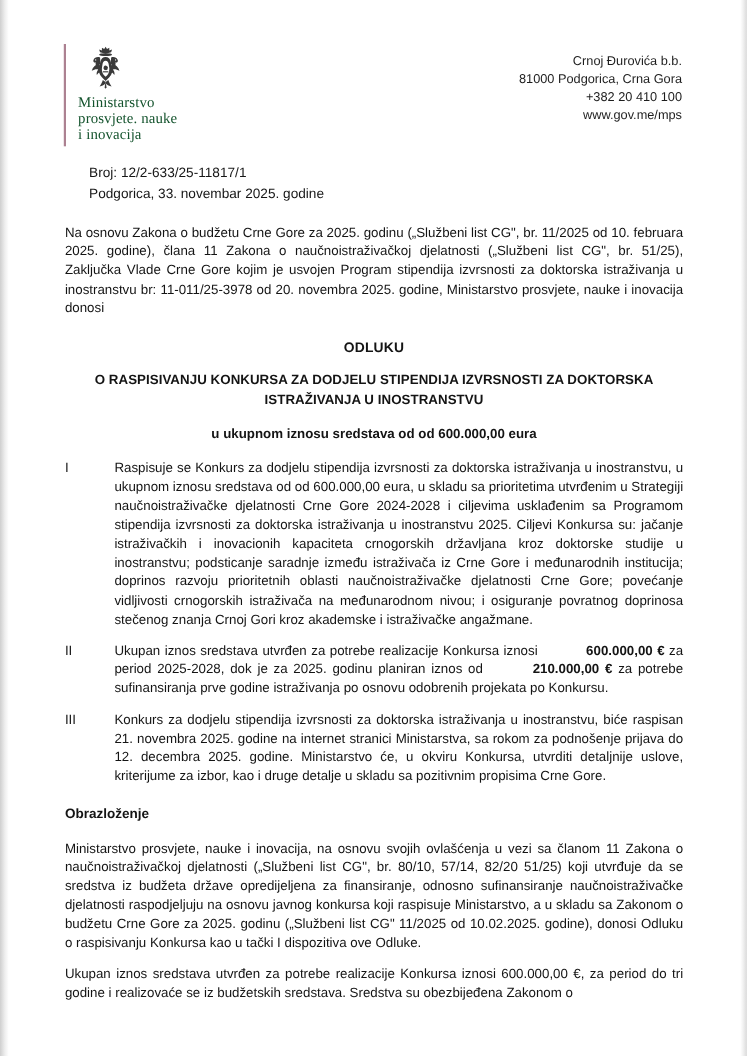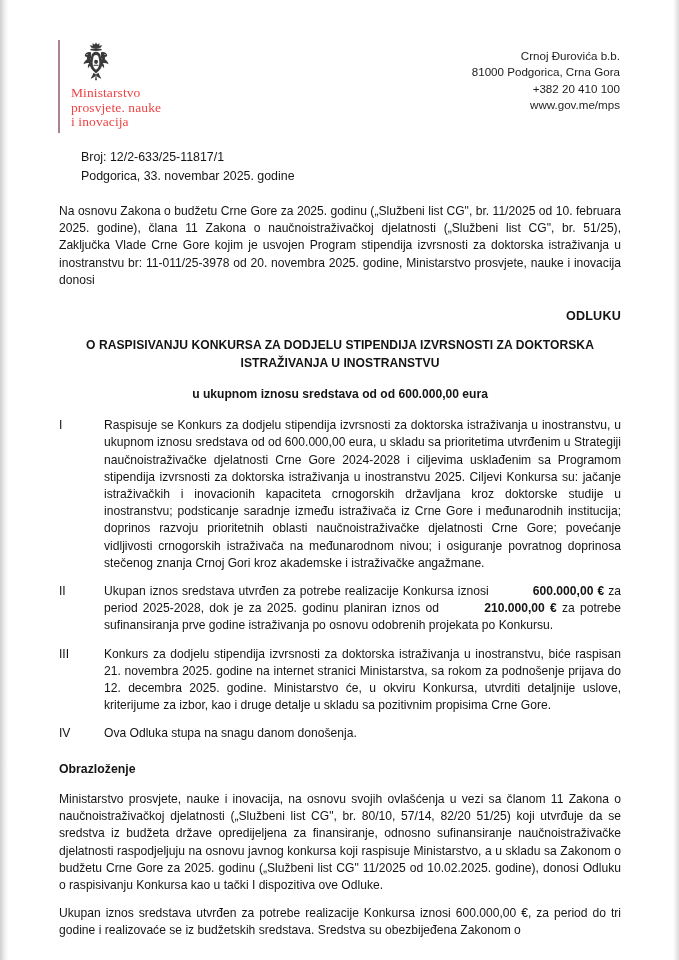--- a/index.html
+++ b/index.html
@@ -59,21 +59,21 @@
     width: 42px;
     height: 42px;
     display: block;
     margin-left: 4px;
     margin-bottom: 4px;
   }
   .wordmark {
     font-family: "Liberation Serif", serif;
     font-size: 13.5px;
     line-height: 14.5px;
-    color: #ef4444;
+    color: #14532d;
     letter-spacing: .1px;
     white-space: pre-line;
   }
   .contact {
     position: absolute;
     right: 59px;
     top: 48px;
     text-align: right;
     font-size: 11.6px;
     line-height: 16.4px;
@@ -102,21 +102,21 @@
     font-size: 12.1px;
     line-height: 17.2px;
   }
   .para {
     text-align: justify;
     margin: 0 0 11px 0;
   }
   .para.last { margin-bottom: 0; }
 
   .doc-title {
-    text-align: right;
+    text-align: center;
     font-weight: bold;
     font-size: 12.6px;
     letter-spacing: .2px;
     margin: 19px 0 0 0;
   }
   .doc-subtitle {
     text-align: center;
     font-weight: bold;
     font-size: 12.1px;
     line-height: 17.4px;
@@ -229,24 +229,20 @@
     <div class="clause">
       <div class="num">II</div>
       <div class="txt"><span>Ukupan iznos sredstava utvrđen za potrebe realizacije Konkursa iznosi </span><b>600.000,00 €</b><span> za period 2025-2028, dok je za 2025. godinu planiran iznos od </span><b>210.000,00 €</b><span> za potrebe sufinansiranja prve godine istraživanja po osnovu odobrenih projekata po Konkursu.</span></div>
     </div>
 
     <div class="clause">
       <div class="num">III</div>
       <div class="txt">Konkurs za dodjelu stipendija izvrsnosti za doktorska istraživanja u inostranstvu, biće raspisan 21. novembra 2025. godine na internet stranici Ministarstva, sa rokom za podnošenje prijava do 12. decembra 2025. godine. Ministarstvo će, u okviru Konkursa, utvrditi detaljnije uslove, kriterijume za izbor, kao i druge detalje u skladu sa pozitivnim propisima Crne Gore.</div>
     </div>
 
-    <div class="clause">
-      <div class="num">IV</div>
-      <div class="txt">Ova Odluka stupa na snagu danom donošenja.</div>
-    </div>
 
     <div class="section-head">Obrazloženje</div>
 
     <p class="para">Ministarstvo prosvjete, nauke i inovacija, na osnovu svojih ovlašćenja u vezi sa članom 11 Zakona o naučnoistraživačkoj djelatnosti („Službeni list CG", br. 80/10, 57/14, 82/20 51/25) koji utvrđuje da se sredstva iz budžeta države opredijeljena za finansiranje, odnosno sufinansiranje naučnoistraživačke djelatnosti raspodjeljuju na osnovu javnog konkursa koji raspisuje Ministarstvo, a u skladu sa Zakonom o budžetu Crne Gore za 2025. godinu („Službeni list CG" 11/2025 od 10.02.2025. godine), donosi Odluku o raspisivanju Konkursa kao u tački I dispozitiva ove Odluke.</p>
     <p class="para last">Ukupan iznos sredstava utvrđen za potrebe realizacije Konkursa iznosi 600.000,00 €, za period do tri godine i realizovaće se iz budžetskih sredstava. Sredstva su obezbijeđena Zakonom o</p>
 
   </div>
 
 </div>
 

